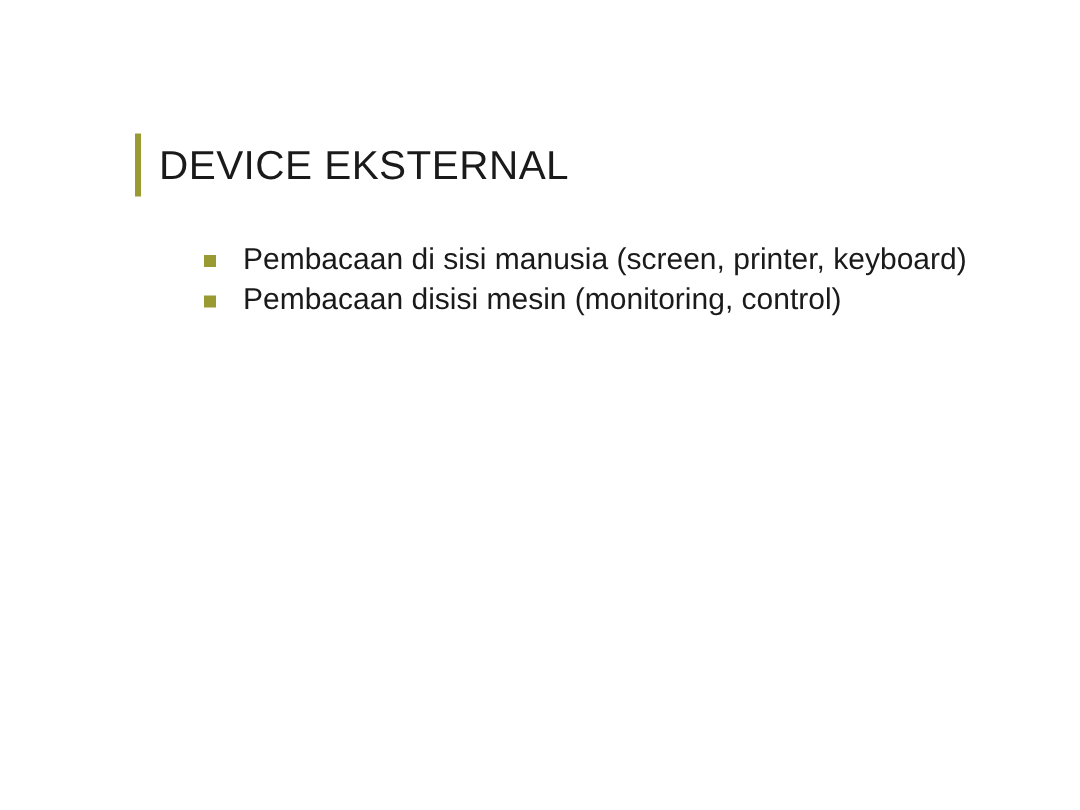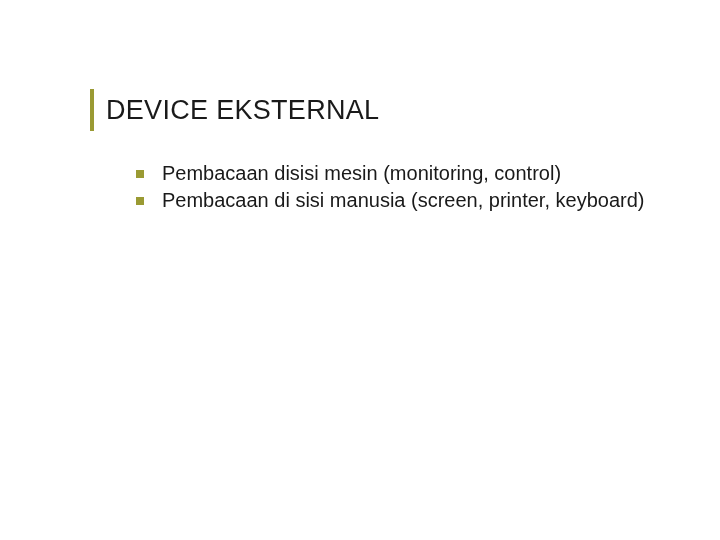--- a/index.html
+++ b/index.html
@@ -66,17 +66,17 @@
 </style>
 </head>
 <body>
 
 <div class="slide">
   <div class="title-wrap">
     <div class="title">DEVICE EKSTERNAL</div>
   </div>
   <div class="body">
     <ul class="bullets">
+      <li><span>Pembacaan di sisi manusia (screen, printer, keyboard)</span></li>
       <li><span>Pembacaan disisi mesin (monitoring, control)</span></li>
-      <li><span>Pembacaan di sisi manusia (screen, printer, keyboard)</span></li>
     </ul>
   </div>
 </div>
 
 </body></html>

